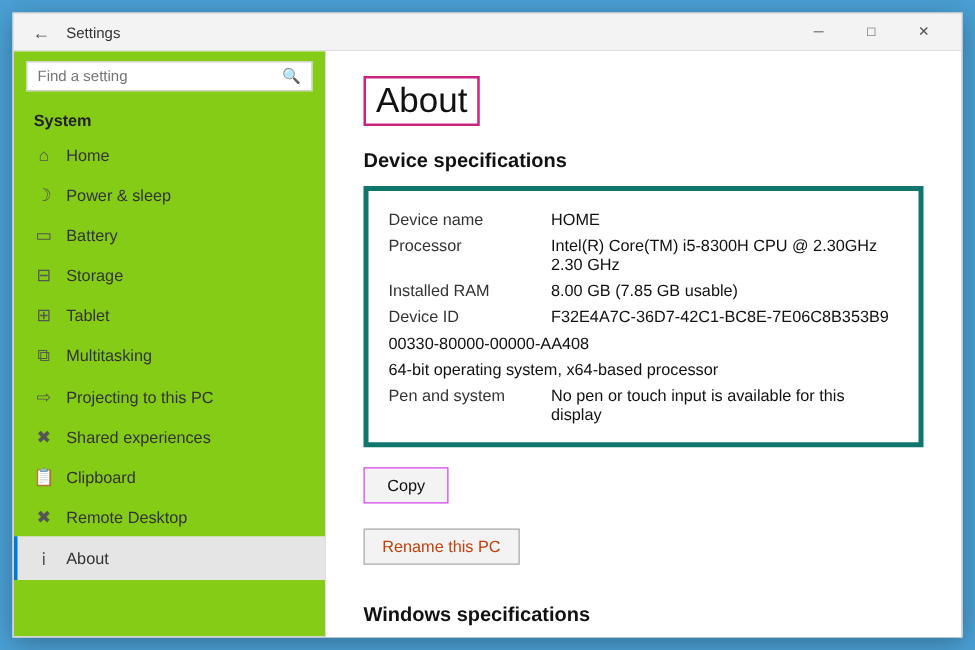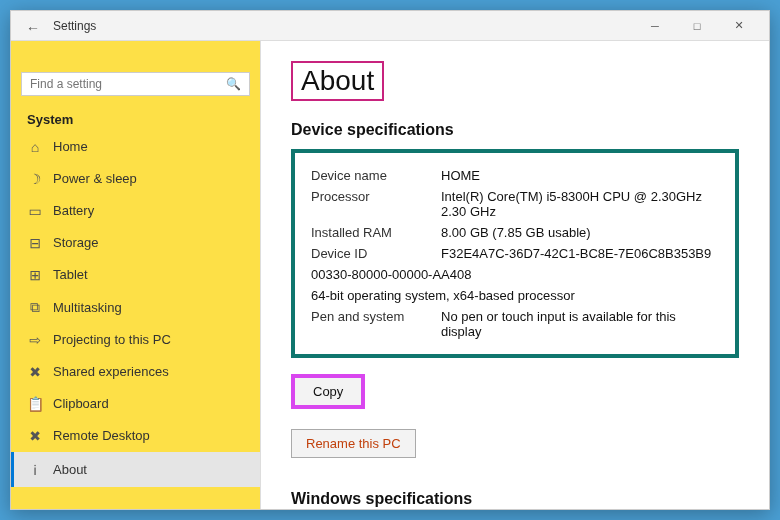--- a/index.html
+++ b/index.html
@@ -68,27 +68,26 @@
       font-size: 11px;
       color: #555;
     }
     .content {
       display: flex;
       flex: 1;
       overflow: hidden;
     }
     .sidebar {
       width: 250px;
-      background: #fde047;
+      background: #84cc16;
       border-right: 1px solid #ddd;
       flex-shrink: 0;
       display: flex;
       flex-direction: column;
       overflow-y: auto;
-      justify-content: center;
     }
     .search-box {
       margin: 8px 10px;
       display: flex;
       align-items: center;
       border: 1px solid #ccc;
       background: white;
       padding: 4px 8px;
       gap: 6px;
     }
@@ -162,21 +161,21 @@
       color: #333;
       flex-shrink: 0;
       font-weight: 400;
     }
     .spec-value {
       color: #111;
       flex: 1;
     }
     .copy-btn {
       background: #f3f3f3;
-      border: 4px solid #d946ef;
+      border: 1px solid #d946ef;
       padding: 6px 18px;
       font-size: 13px;
       cursor: pointer;
       margin-bottom: 20px;
       color: #111;
     }
     .rename-btn {
       background: #f3f3f3;
       border: 1px solid #aaa;
       padding: 6px 14px;

